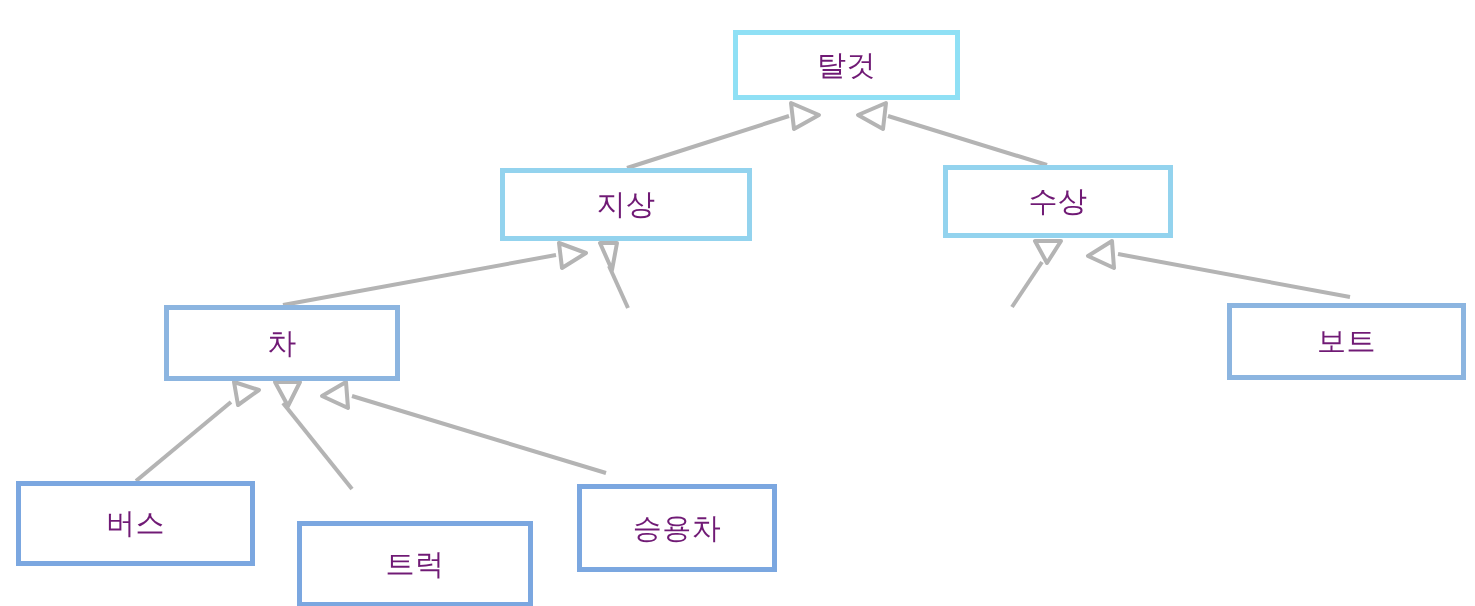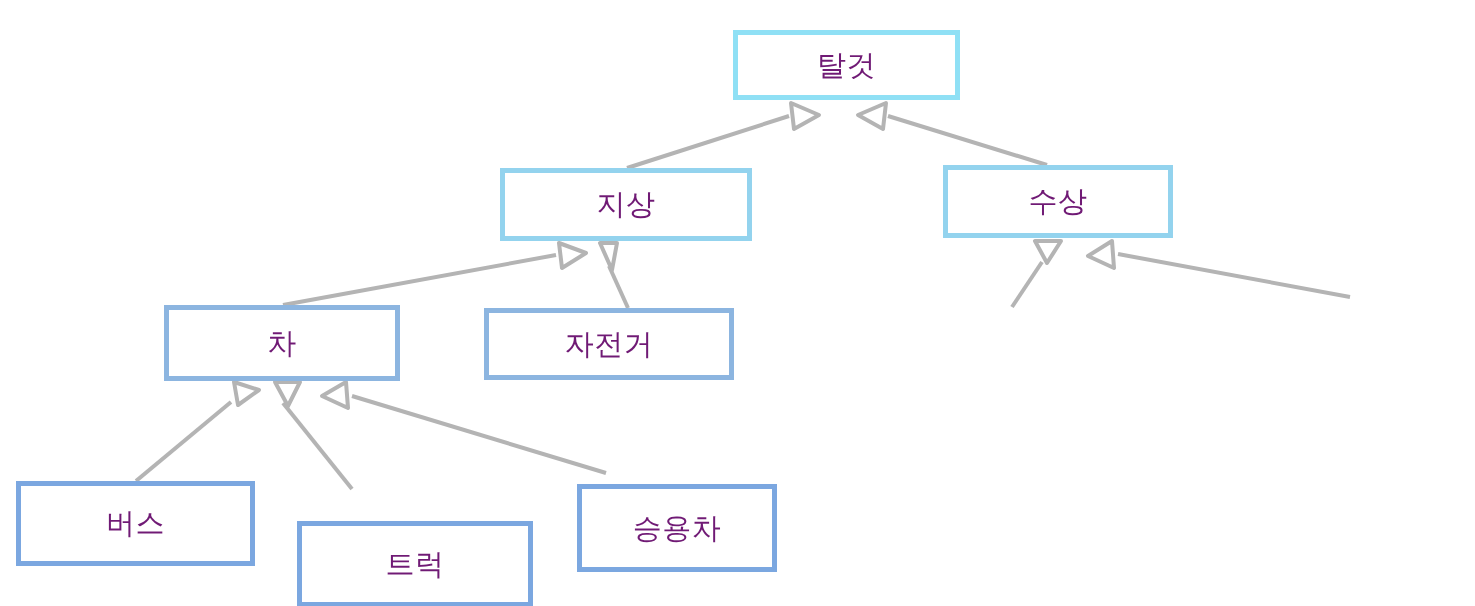--- a/index.html
+++ b/index.html
@@ -116,25 +116,25 @@
   </div>
 
   <div class="node lvl-two" style="left:943px; top:165px; width:230px; height:73px;">
     <span class="node-label">수상</span>
   </div>
 
   <div class="node lvl-three" style="left:164px; top:305px; width:236px; height:76px;">
     <span class="node-label">차</span>
   </div>
 
-  <div class="node lvl-three" style="left:484px; top:308px; width:250px; height:72px;">
-    <span class="node-label">자전거</span>
-  </div>
 
 
+  <div class="node lvl-three" style="left:1227px; top:303px; width:239px; height:77px;">
+    <span class="node-label">보트</span>
+  </div>
 
   <div class="node lvl-four" style="left:16px; top:481px; width:239px; height:85px;">
     <span class="node-label">버스</span>
   </div>
 
   <div class="node lvl-four" style="left:297px; top:489px; width:236px; height:86px;margin-top:32px;">
     <span class="node-label">트럭</span>
   </div>
 
   <div class="node lvl-four" style="left:577px; top:484px; width:200px; height:88px;">

